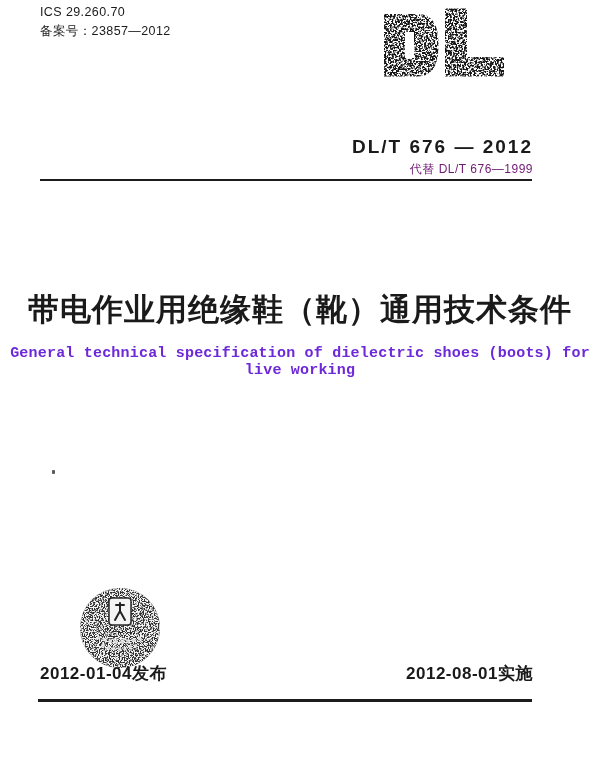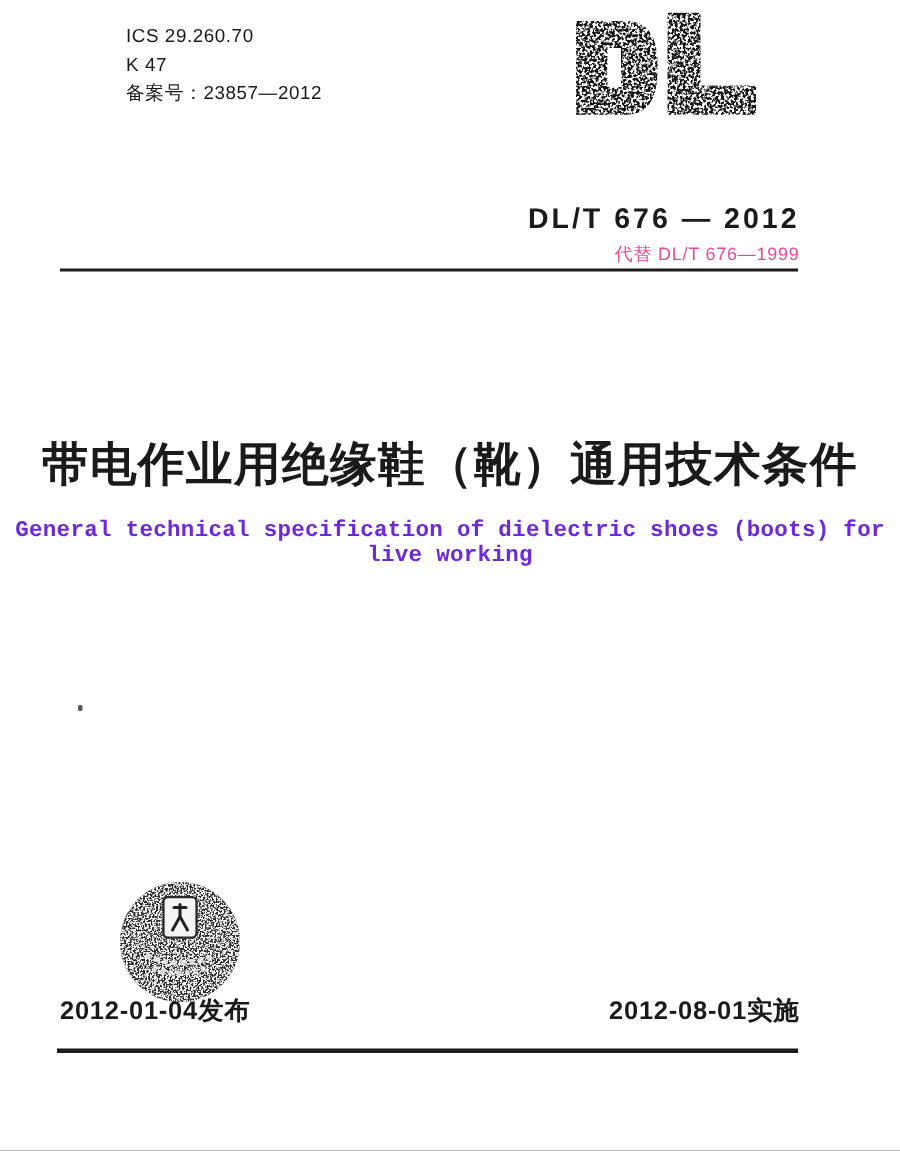--- a/index.html
+++ b/index.html
@@ -3,35 +3,35 @@
 <meta charset="utf-8">
 <style>
   html,body{margin:0;padding:0;background:#888;}
   .page{
     position:relative;width:600px;height:767px;background:#fff;
     font-family:"Liberation Sans","DejaVu Sans",sans-serif;color:#1a1a1a;
     overflow:hidden;margin:0 auto;
   }
   .abs{position:absolute;}
   
-  .meta{left:40px;top:15px;font-size:12.5px;line-height:19px;letter-spacing:.4px;margin-left:44px;}
+  .meta{left:40px;top:3px;font-size:12.5px;line-height:19px;letter-spacing:.4px;}
   .meta div{white-space:nowrap;}
   
   .logo{left:383px;top:7px;width:125px;height:72px;}
   .logo .sr{position:absolute;left:0;top:0;opacity:0;font-size:8px;}
   
   .header-title{
     left:40px;top:84px;width:500px;font-size:37px;font-weight:bold;
     letter-spacing:4px;white-space:nowrap;
     font-family:"DejaVu Sans","Liberation Sans",sans-serif;
   }
   
   .stdblock{right:67px;top:136px;text-align:right;}
   .std-number{font-size:19px;font-weight:bold;letter-spacing:2px;white-space:nowrap;margin-left:40px;}
-  .std-replaces{font-size:12px;margin-top:3px;letter-spacing:.5px;white-space:nowrap;color:#ec4899;}
+  .std-replaces{font-size:12px;margin-top:3px;letter-spacing:.5px;white-space:nowrap;color:#701a75;}
   
   .rule{left:40px;width:492px;background:#1c1c1c;}
   .rule-top{top:179px;height:2px;}
   .rule-bottom{top:699px;height:3px;left:38px;width:494px;}
   
   .title-cn{
     left:0;right:0;top:289px;text-align:center;font-size:31px;font-weight:bold;
     letter-spacing:1px;white-space:nowrap;
   }
   .title-en{
@@ -52,21 +52,20 @@
   }
   .publisher-row .gap{display:inline-block;width:26px;}
 </style>
 </head>
 <body>
 
 <div class="page">
 
   <div class="abs meta">
     <div>ICS 29.260.70</div>
-    <div>K 47</div>
     <div>备案号：23857—2012</div>
   </div>
 
   <div class="abs logo">
     <span class="sr">DL</span>
     <svg width="125" height="72" viewBox="0 0 125 72">
       <defs>
         <filter id="erode" x="-5%" y="-5%" width="110%" height="110%">
           <feTurbulence type="fractalNoise" baseFrequency="0.55" numOctaves="2" seed="11" result="t"></feTurbulence>
           <feColorMatrix in="t" type="matrix" values="0 0 0 0 0  0 0 0 0 0  0 0 0 0 0  0 0 0 7 -3.1" result="m"></feColorMatrix>

